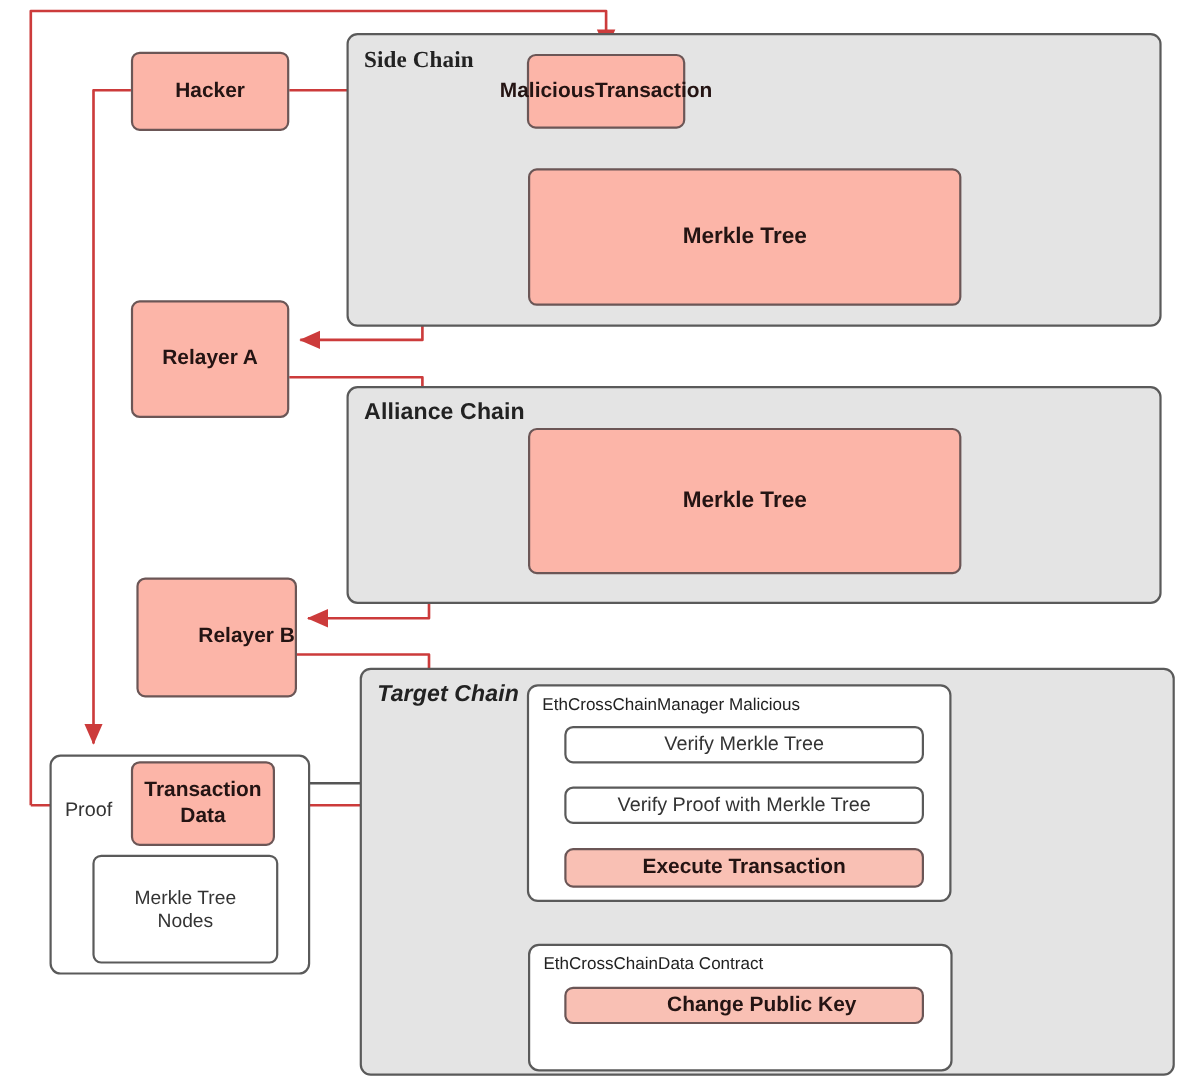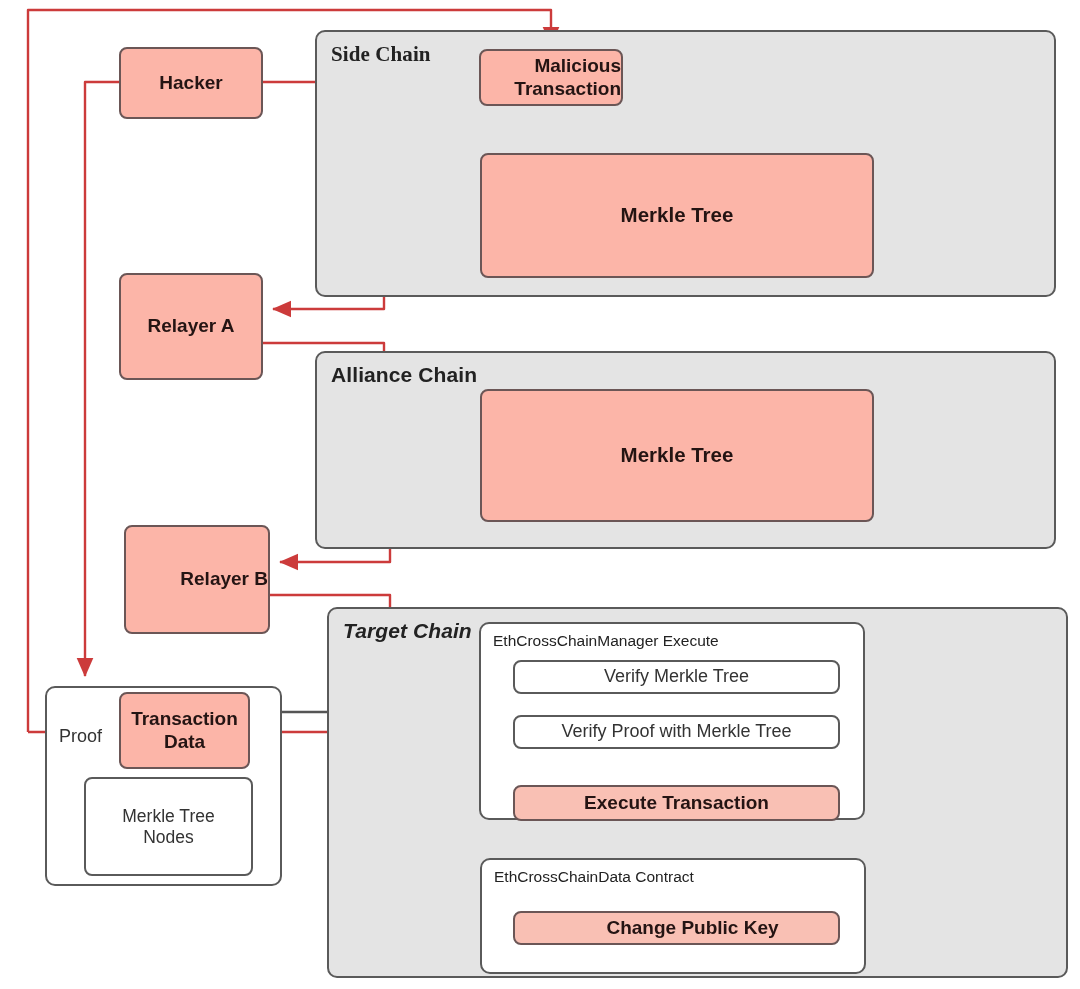--- a/index.html
+++ b/index.html
@@ -66,21 +66,20 @@
     background: #fcb5a8;
     border: 2.6px solid #6b5656;
     color: #241413;
     font-weight: bold;
   }
   .box-salmon-lite {
     background: #f9c0b4;
     border: 2.6px solid #6b5656;
     color: #241413;
     font-weight: bold;
-    margin-top: 14px;
   }
   .box-plain {
     background: #ffffff;
     border: 2.6px solid #5a5a5a;
     color: #333333;
     font-weight: normal;
   }
   .f21 { font-size: 20.5px; }
   .f19 { font-size: 19px; }
   .f18 { font-size: 18px; }
@@ -142,21 +141,21 @@
       <path d="M670,693 L684,693 L677,708 Z"></path>
 
       <path d="M670,749 L684,749 L677,764 Z"></path>
     </g>
   </svg>
 
   <div class="node container-chain" style="left:315px; top:30px; width:741px; height:267px;font-family:Liberation Serif, serif;">
     <span class="chain-title">Side Chain</span>
   </div>
 
-  <div class="node box-salmon f19" style="left:479px; top:49px; width:144px; height:57px; flex-direction:column;align-items:flex-end;">
+  <div class="node box-salmon f19" style="left:479px; top:49px; width:144px; height:68px; flex-direction:row;">
     <span>Malicious</span>
     <span>Transaction</span>
   </div>
 
   <div class="node box-salmon f21" style="left:480px; top:153px; width:394px; height:125px;">
     <span>Merkle Tree</span>
   </div>
 
   <div class="node container-chain" style="left:315px; top:351px; width:741px; height:198px;">
     <span class="chain-title">Alliance Chain</span>
@@ -164,21 +163,21 @@
 
   <div class="node box-salmon f21" style="left:480px; top:389px; width:394px; height:133px;">
     <span>Merkle Tree</span>
   </div>
 
   <div class="node container-chain" style="left:327px; top:607px; width:741px; height:371px;font-style:italic;">
     <span class="chain-title">Target Chain</span>
   </div>
 
   <div class="node container-white" style="left:479px; top:622px; width:386px; height:198px;">
-    <span class="sub-title">EthCrossChainManager Execute</span>
+    <span class="sub-title">EthCrossChainManager Malicious</span>
   </div>
 
   <div class="node box-plain f18" style="left:513px; top:660px; width:327px; height:34px;">
     <span>Verify Merkle Tree</span>
   </div>
 
   <div class="node box-plain f18" style="left:513px; top:715px; width:327px; height:34px;">
     <span>Verify Proof with Merkle Tree</span>
   </div>
 

